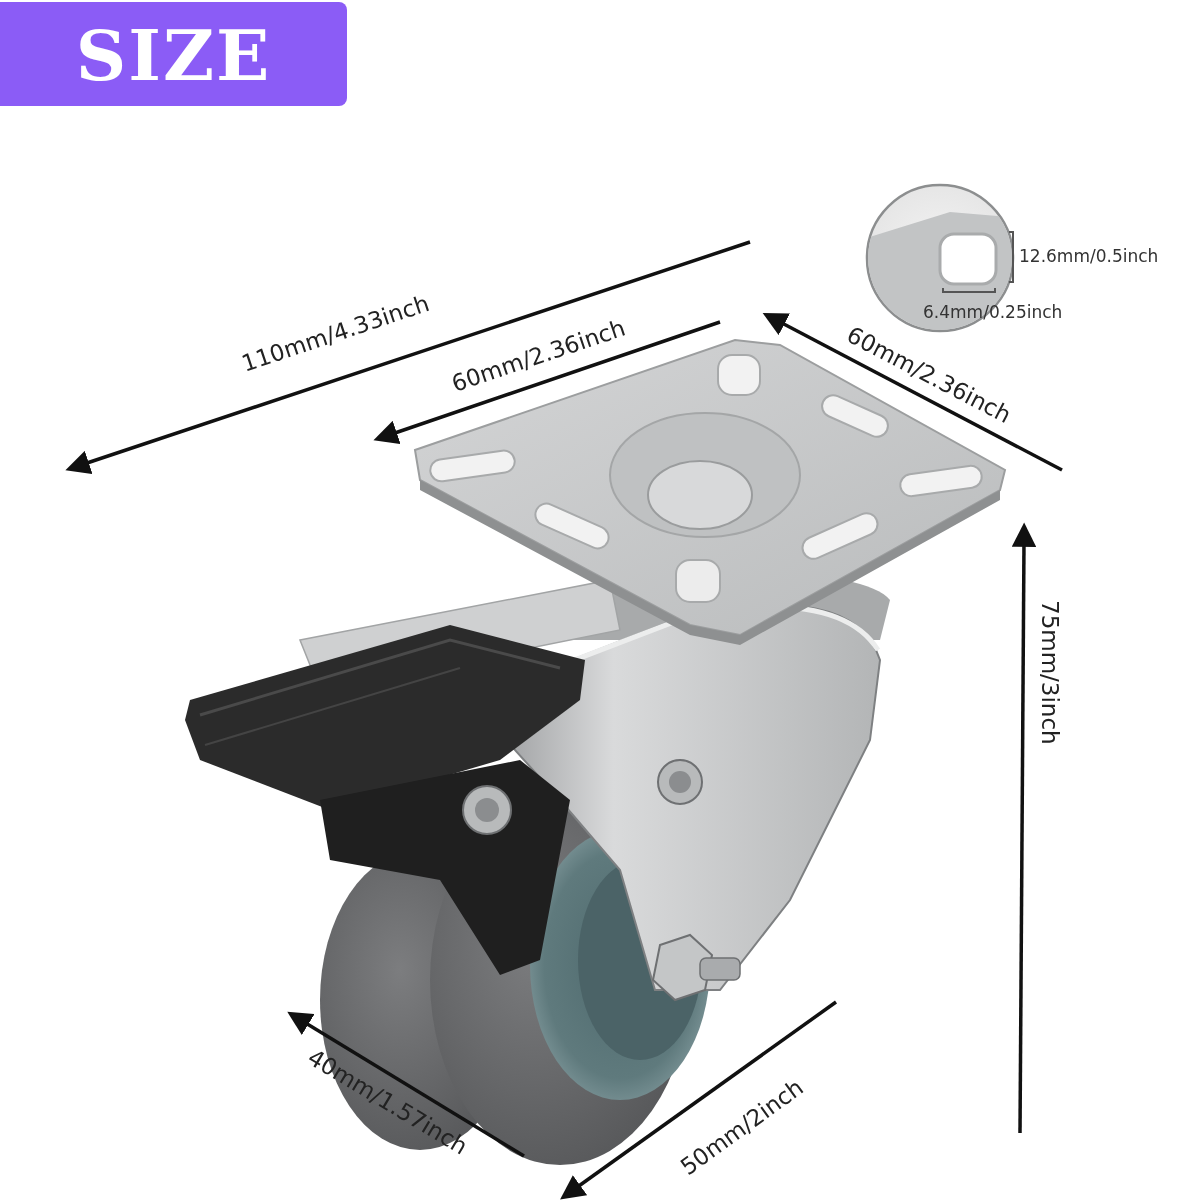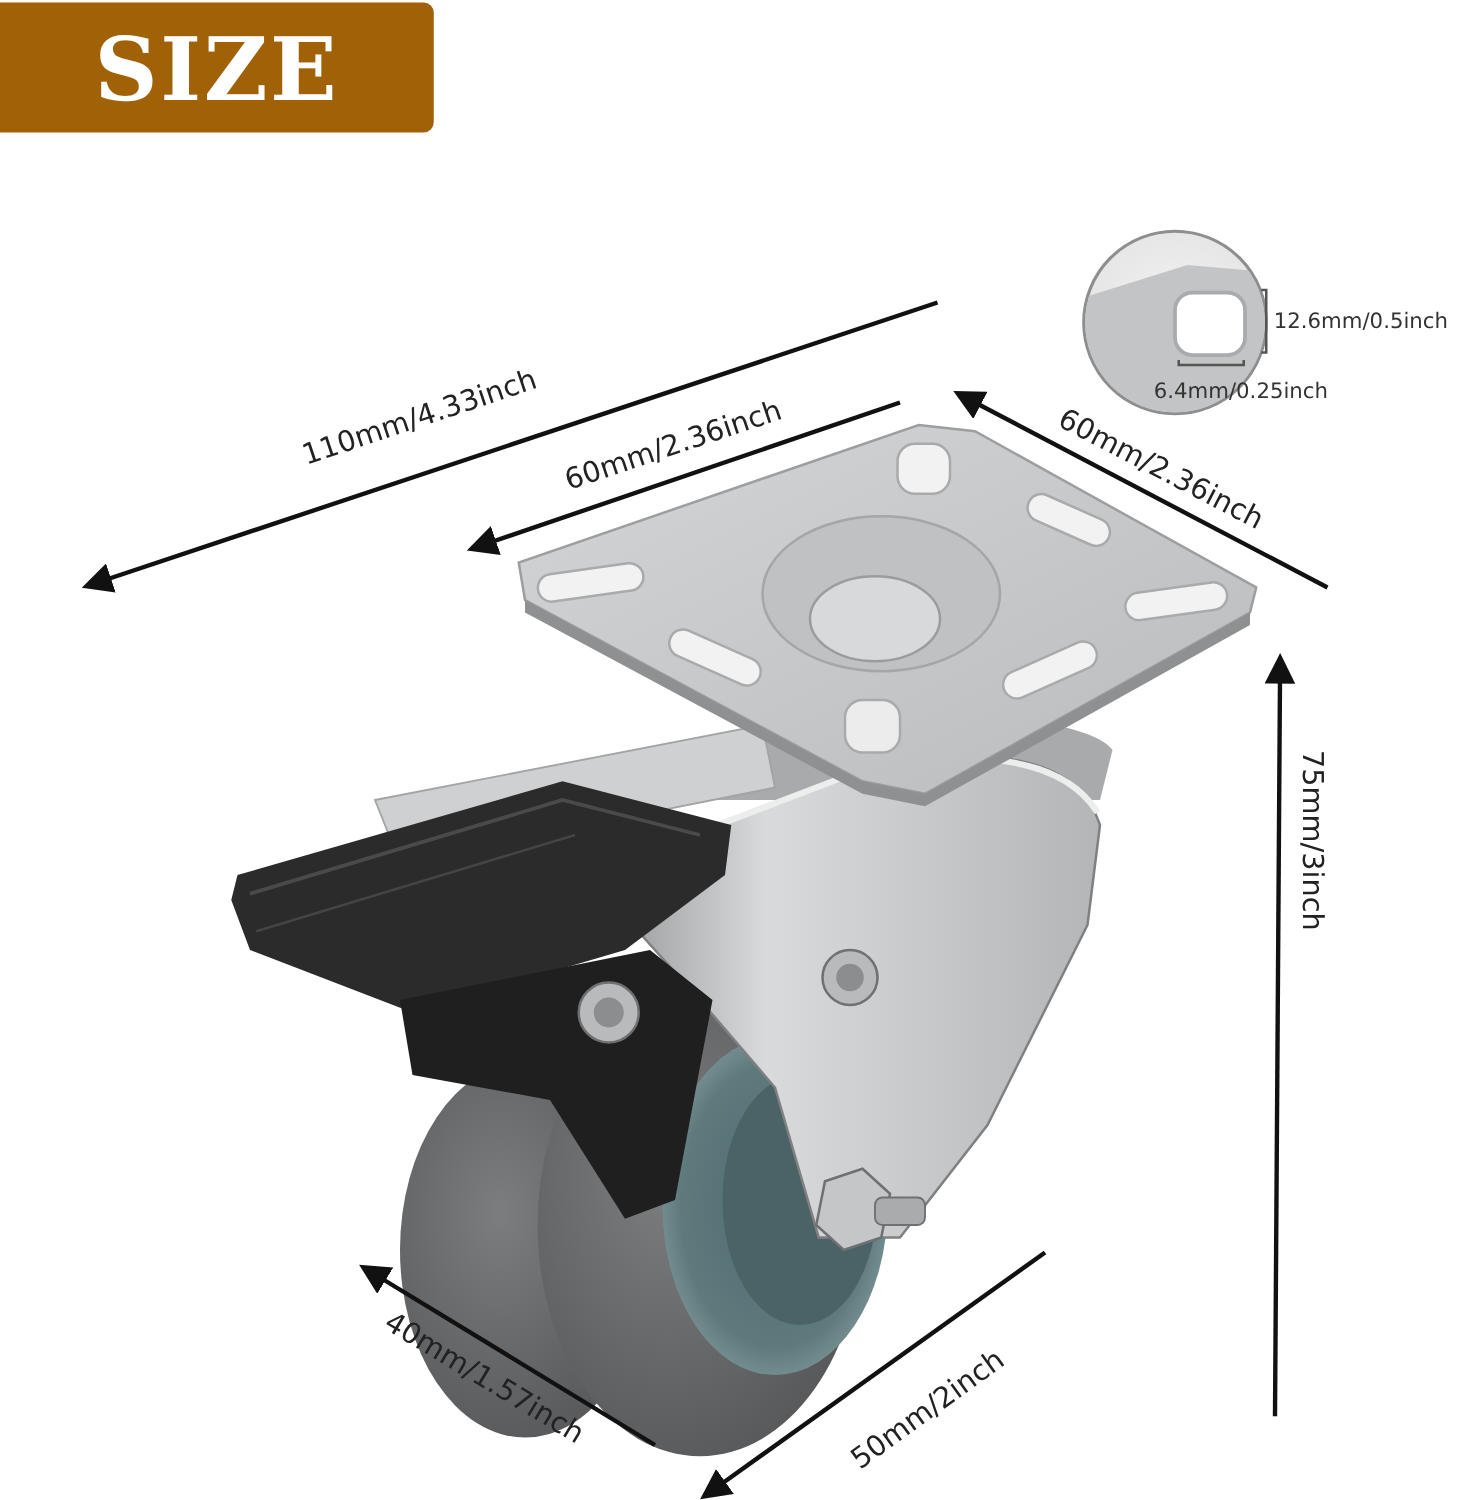--- a/index.html
+++ b/index.html
@@ -1,19 +1,19 @@
 <!DOCTYPE html>
 <html><head>
 <meta charset="utf-8">
 <style>
   html, body { margin: 0; padding: 0; background: #ffffff; }
   body { width: 1183px; height: 1200px; position: relative; overflow: hidden;
          font-family: "DejaVu Sans", sans-serif; }
   .badge { position: absolute; left: 0; top: 2px; width: 347px; height: 104px;
-           background: #a16207; border-radius: 0 8px 8px 0; display: flex;
+           background: #8b5cf6; border-radius: 0 8px 8px 0; display: flex;
            align-items: center; justify-content: center; }
   .badge-text { color: #ffffff; font-family: "DejaVu Serif", serif; font-weight: bold;
                 font-size: 70px; letter-spacing: 2px; line-height: 1; margin-top: 4px; }
   svg.stage { position: absolute; left: 0; top: 0; }
   .dim { font-family: "DejaVu Sans", sans-serif; font-size: 23px; fill: #222; }
   .dim-sm { font-family: "DejaVu Sans", sans-serif; font-size: 17px; fill: #333; }
 </style>
 </head>
 <body>
 

